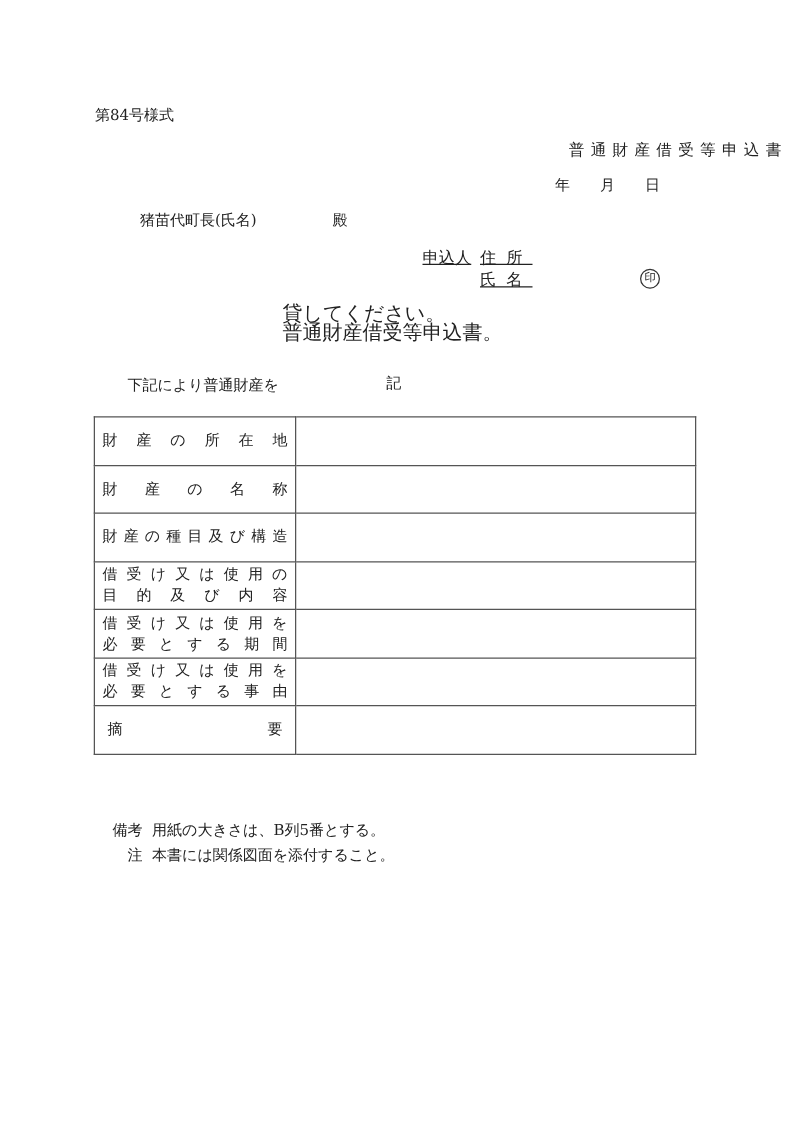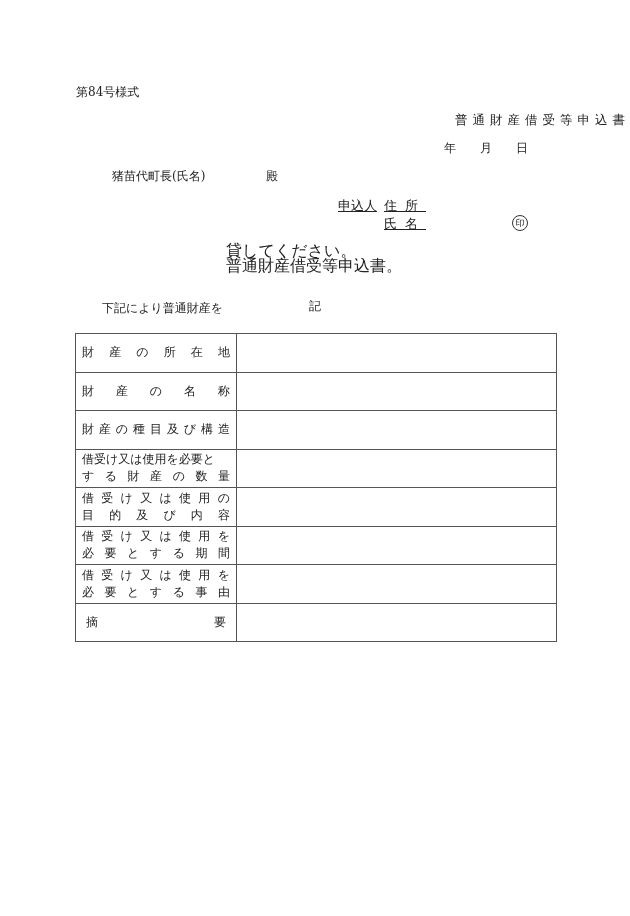--- a/index.html
+++ b/index.html
@@ -97,37 +97,20 @@
             <span>び</span>
             <span>構</span>
             <span>造</span>
           </div>
         </td>
         <td></td>
       </tr>
       <tr>
         <td class="label">
           <div class="lbl-line">
-            <span>借受け又は使用を必要と</span>
-          </div>
-          <div class="lbl-line">
-            <span>す</span>
-            <span>る</span>
-            <span>財</span>
-            <span>産</span>
-            <span>の</span>
-            <span>数</span>
-            <span>量</span>
-          </div>
-        </td>
-        <td></td>
-      </tr>
-      <tr>
-        <td class="label">
-          <div class="lbl-line">
             <span>借</span>
             <span>受</span>
             <span>け</span>
             <span>又</span>
             <span>は</span>
             <span>使</span>
             <span>用</span>
             <span>の</span>
           </div>
           <div class="lbl-line">
@@ -195,13 +178,19 @@
             <span>摘</span>
             <span>要</span>
           </div>
         </td>
         <td></td>
       </tr>
     </tbody>
 </table>
 
 <div class="abs notes">
+  <div>
+    <span>備考</span>&nbsp;&nbsp;<span>用紙の大きさは、B列5番とする。</span>
+  </div>
+  <div style="padding-left:12px">
+    <span>注</span>&nbsp;&nbsp;<span>本書には関係図面を添付すること。</span>
+  </div>
 </div>
 
 </body></html>

